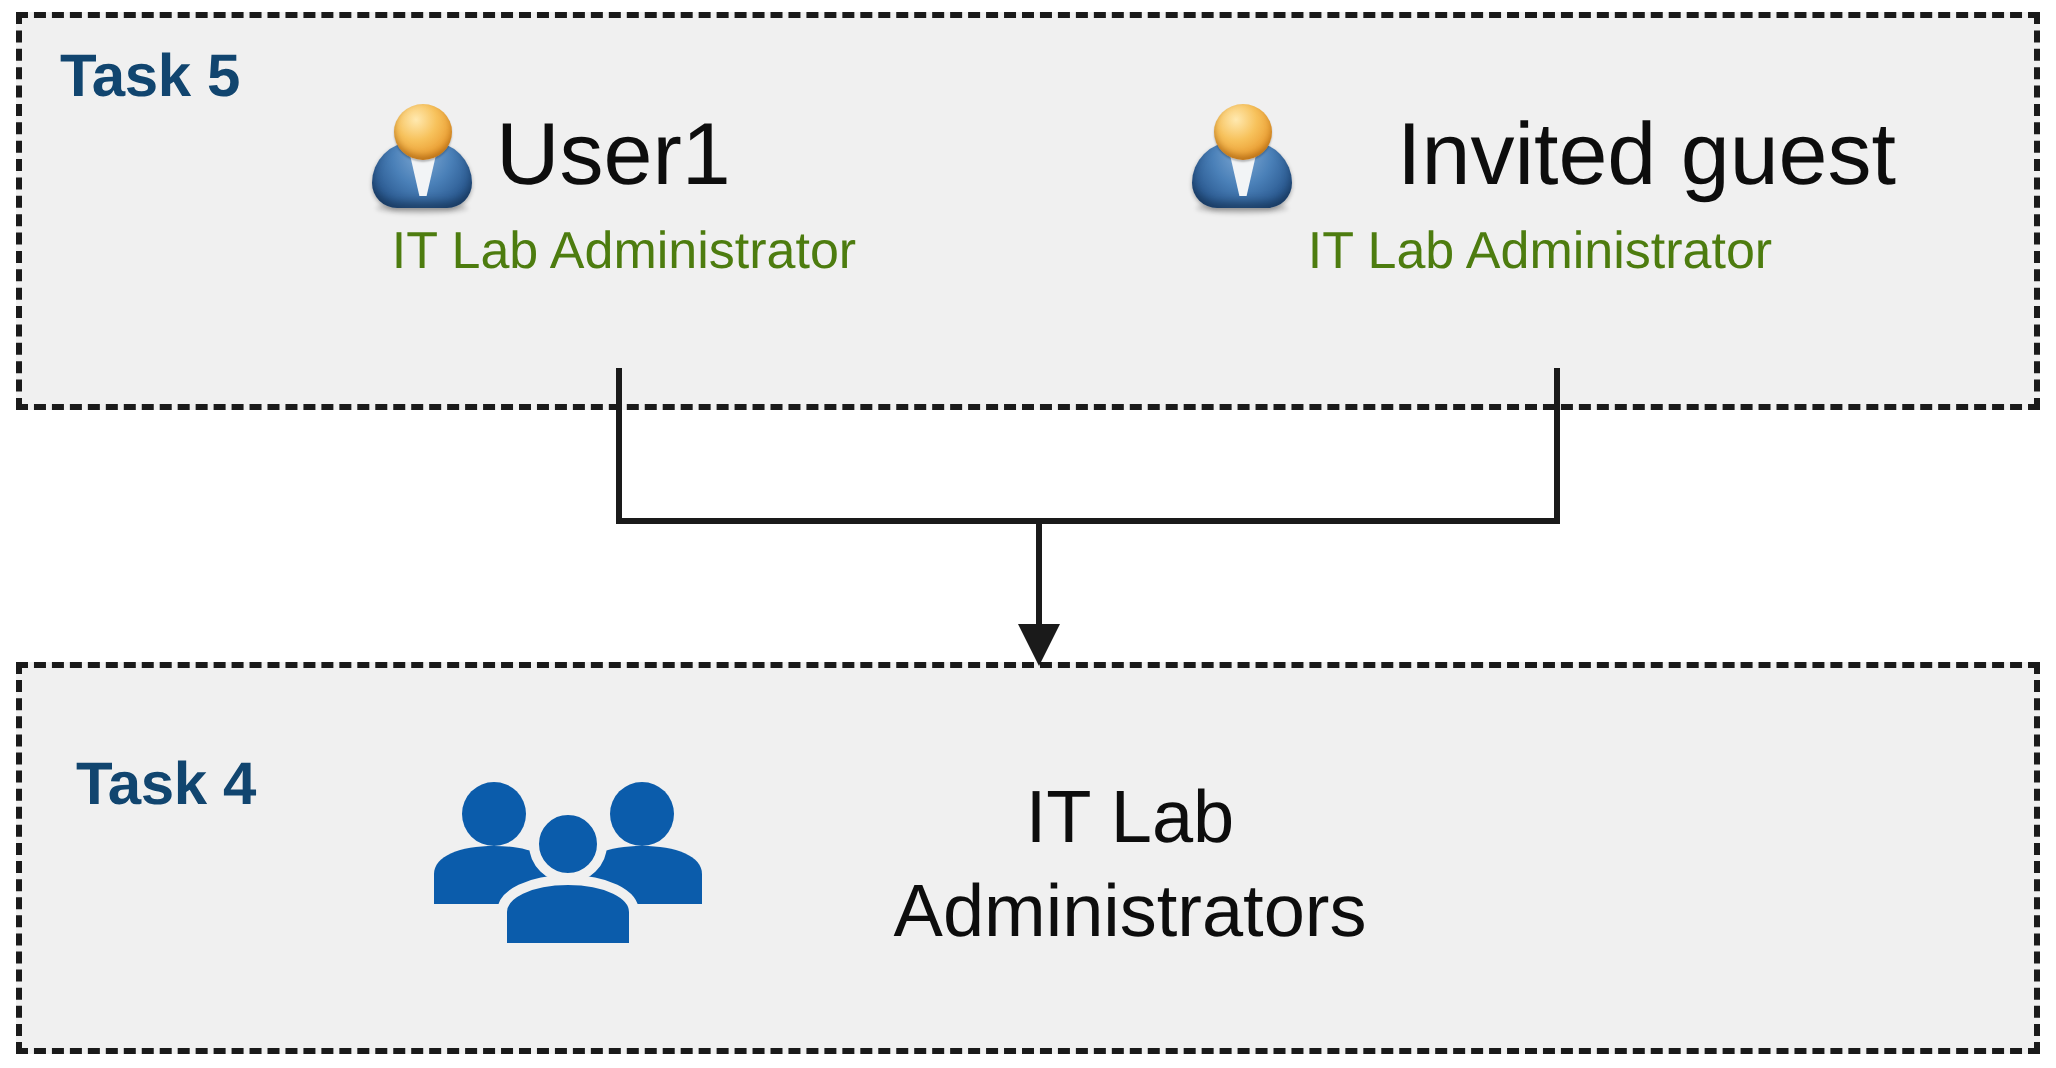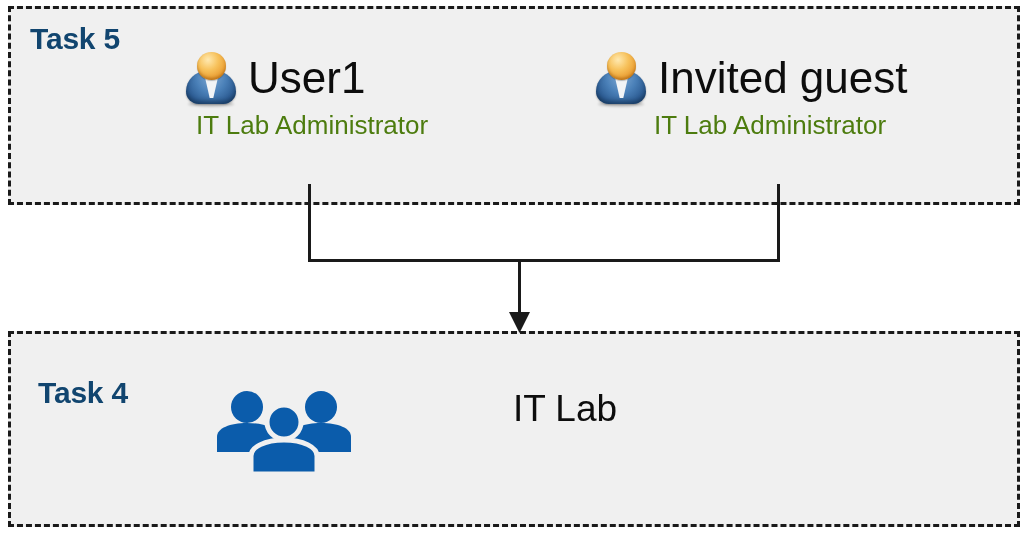--- a/index.html
+++ b/index.html
@@ -75,21 +75,21 @@
   .person-role {
     font-size: 26px;
     line-height: 1;
     color: #4d7c0f;
     text-align: center;
     margin-top: 4px;
   }
   #person-user1      { left: 138px; top: 48px;  width: 348px; }
   #person-user1 .person-row   { justify-content: flex-start; padding-left: 44px; }
   #person-invited    { left: 592px; top: 48px;  width: 356px; }
-  #person-invited .person-row { justify-content: flex-start; padding-left: 0px; }
+  #person-invited .person-row { justify-content: space-between; padding-left: 0px; }
 
   
   .user-icon {
     position: relative;
     width: 58px;
     height: 58px;
     flex: 0 0 58px;
   }
   .user-icon .head {
     position: absolute;
@@ -218,20 +218,21 @@
         <path d="M77 62 L77 47 C77 38 90 33 107 33 C124 33 137 38 137 47 L137 62 Z"></path>
 
         <circle cx="70" cy="32" r="17" stroke="#F0F0F0" stroke-width="5"></circle>
         <path d="M37 84 L37 66 C37 57 51 50 70 50 C89 50 103 57 103 66 L103 84 Z" stroke="#F0F0F0" stroke-width="5"></path>
       </g>
     </svg>
   </div>
 
   <div id="group-label">
     <div>IT Lab</div>
+    <div>Administrators</div>
   </div>
 
   <svg id="connector" viewBox="0 0 1028 534" xmlns="http://www.w3.org/2000/svg">
     <g stroke="#1A1A1A" stroke-width="3" fill="none">
       <path d="M309.5 184 L309.5 260.5 L778.5 260.5 L778.5 184"></path>
       <path d="M519.5 260.5 L519.5 322"></path>
     </g>
     <polygon points="509,312 530,312 519.5,333" fill="#1A1A1A"></polygon>
   </svg>
 

